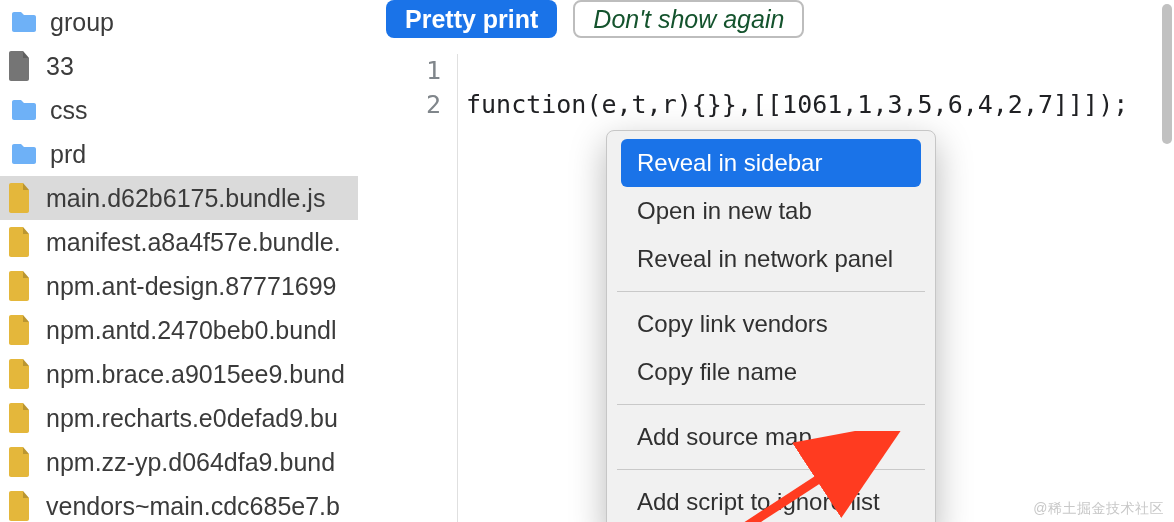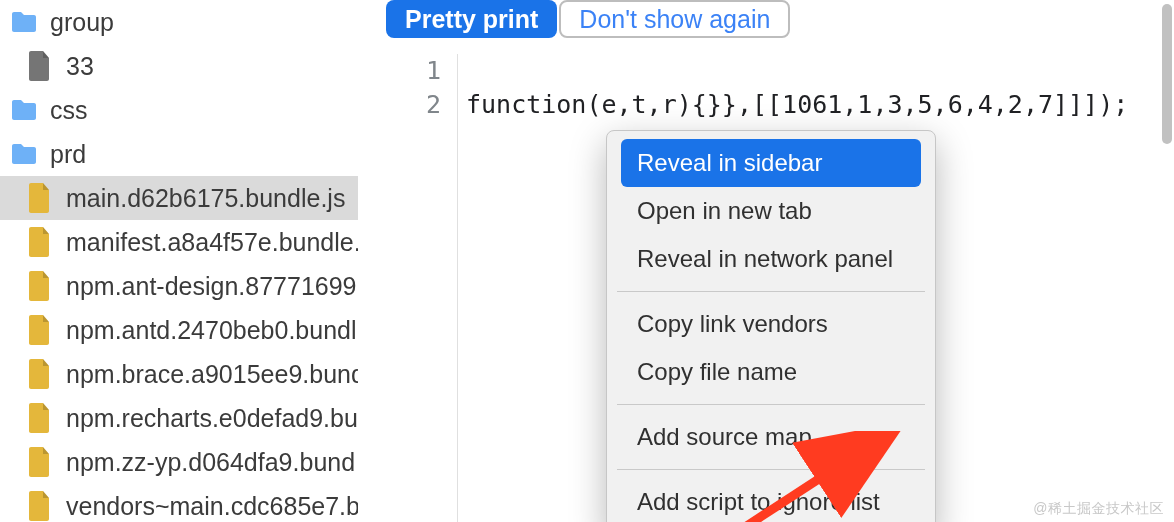--- a/index.html
+++ b/index.html
@@ -1,30 +1,30 @@
 <!DOCTYPE html>
 <html><head>
 <meta charset="utf-8">
 <style>
   * { box-sizing: border-box; margin: 0; padding: 0; }
   html, body { width: 1174px; height: 522px; overflow: hidden; font-family: -apple-system, BlinkMacSystemFont, "Segoe UI", Helvetica, Arial, sans-serif; background: #fff; }
   .root { display: flex; width: 100%; height: 100%; border-radius: 8px; }
   .sidebar { width: 358px; height: 100%; background: #fff; overflow: hidden; }
   .tree-row { display: flex; align-items: center; height: 44px; padding-left: 8px; font-size: 25px; color: #3b3b3b; white-space: nowrap; }
-  .tree-row.indent-2 { padding-left: 24px; }
+  .tree-row.indent-2 { padding-left: 4px; }
   .tree-row.selected { background: #dadada; }
   .icon-slot { width: 32px; height: 32px; display: inline-flex; align-items: center; justify-content: center; flex: 0 0 32px; }
   .file-label { margin-left: 10px; overflow: hidden; text-overflow: clip; }
   .folder-svg { width: 28px; height: 24px; }
   .file-svg { width: 24px; height: 30px; }
   .main { flex: 1; display: flex; flex-direction: column; position: relative; }
-  .toolbar { height: 38px; display: flex; align-items: flex-start; gap: 2px; padding-left: 28px; }
+  .toolbar { height: 38px; display: flex; align-items: flex-start; gap: 16px; padding-left: 28px; }
   .btn { border-radius: 8px; font-size: 25px; height: 38px; display: inline-flex; align-items: center; padding: 0 18px; cursor: pointer; border: 1px solid transparent; }
   .btn-primary { background: #1a73e8; color: #fff; font-weight: 600; }
-  .btn-secondary { background: #fff; color: #3b82f6; border: 2px solid #bdbdbd; }
+  .btn-secondary { background: #fff; color: #14532d; border: 2px solid #bdbdbd; font-style: italic; }
   .code-area { flex: 1; display: flex; font-family: Menlo, Consolas, monospace; font-size: 25px; color: #202124; padding-top: 16px; }
   .gutter { width: 100px; text-align: right; color: #80868b; padding-right: 16px; line-height: 34px; user-select: none; border-right: 1px solid #e0e0e0; }
   .code-lines { flex: 1; padding-left: 8px; line-height: 34px; white-space: pre; overflow: hidden; }
   .context-menu { position: absolute; left: 248px; top: 130px; width: 330px; background: #f1f1f1; border: 1px solid #c6c6c6; border-radius: 8px; box-shadow: 0 12px 36px rgba(0,0,0,0.28); padding: 8px 0; font-size: 24px; color: #303030; }
   .ctx-item { height: 48px; display: flex; align-items: center; padding: 0 16px; margin: 0 14px; border-radius: 6px; cursor: default; }
   .ctx-item.hovered { background: #1a73e8; color: #fff; }
   .ctx-sep { height: 1px; background: #c9c9c9; margin: 8px 10px; }
   .arrow { position: absolute; left: 40px; top: 300px; width: 260px; height: 160px; pointer-events: none; }
   .watermark { position: absolute; right: 10px; bottom: 4px; font-size: 14px; color: #c8c8c8; letter-spacing: 0.5px; user-select: none; }
   .scrollbar-v { position: absolute; right: 0; top: 0; width: 14px; height: 100%; background: #fff; }

